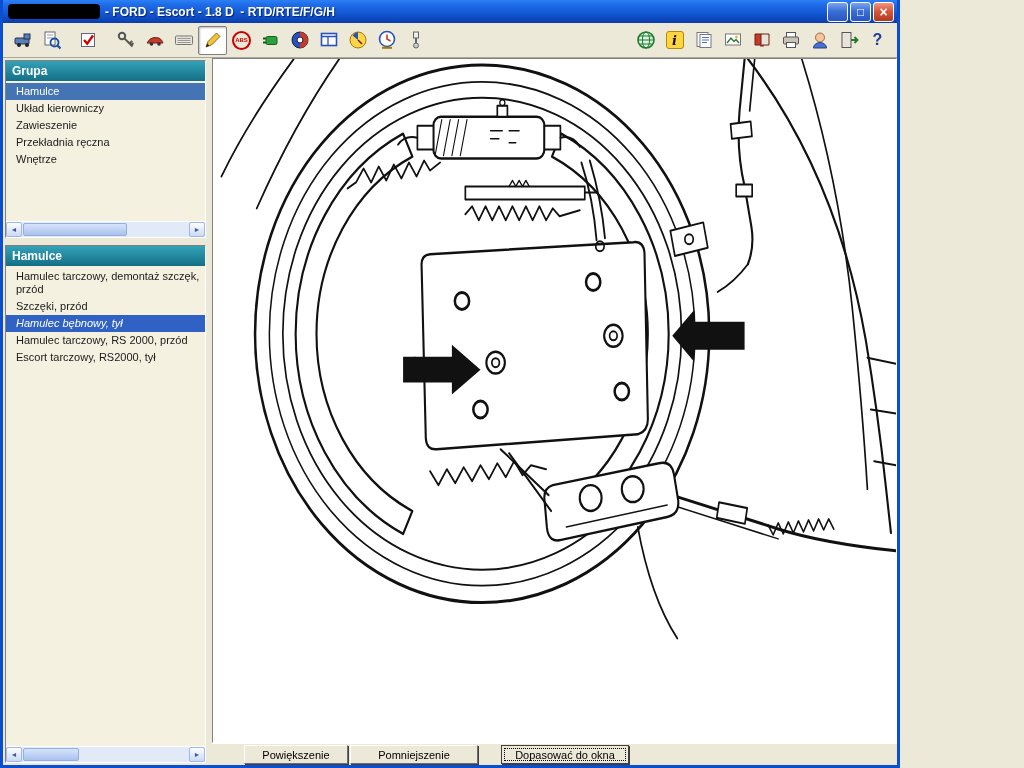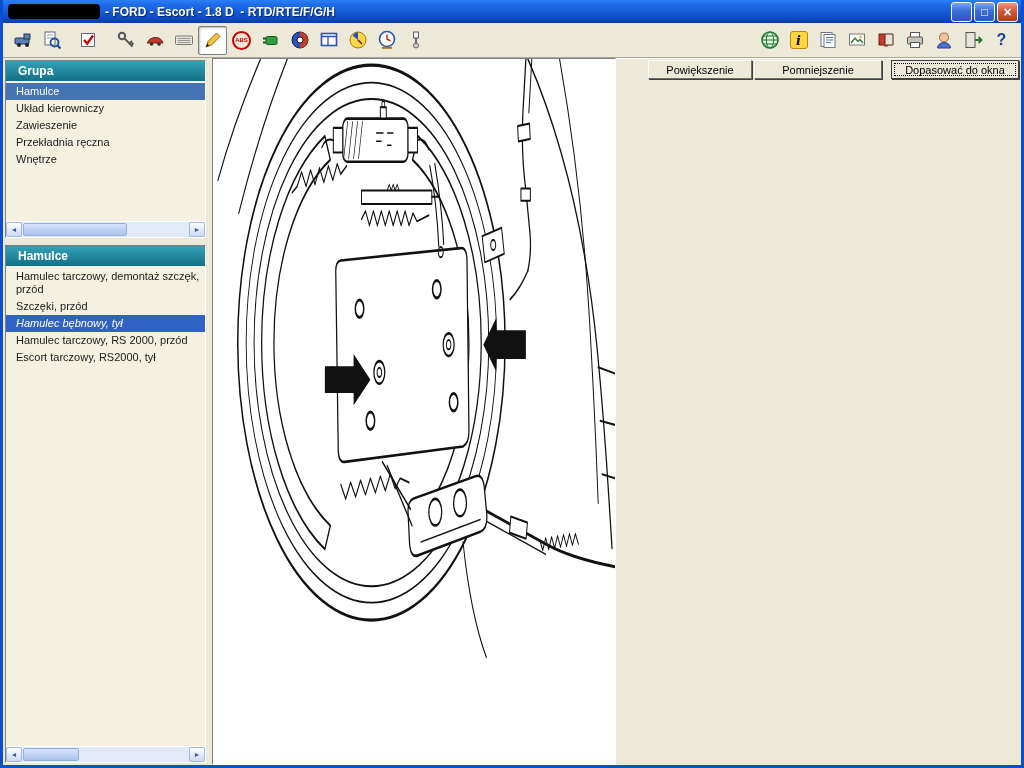--- a/index.html
+++ b/index.html
@@ -1,18 +1,18 @@
 <!DOCTYPE html>
 <html><head>
 <meta charset="utf-8">
 <style>
   * { box-sizing: border-box; }
   html,body { margin:0; padding:0; width:1024px; height:768px; overflow:hidden;
               font-family:"Liberation Sans", sans-serif; background:#ece9d8; }
-  .window { width:1024px; height:768px; display:flex; flex-direction:column;
+  .window { width:900px; height:768px; display:flex; flex-direction:column;
             border-left:3px solid #0a4fd0; border-right:3px solid #0a4fd0;
             border-bottom:3px solid #0a4fd0; }
 
   
   .titlebar { height:23px; flex:0 0 23px; display:flex; align-items:center; padding:0 3px;
     background:linear-gradient(180deg,#2a80f5 0%,#1f6ce8 20%,#1459d6 55%,#0d47bd 85%,#0a3da8 100%); }
   .redacted { width:92px; height:15px; background:#000; border-radius:4px; margin:0 5px 0 2px; }
   .title-text { color:#fff; font-weight:bold; font-size:12px; text-shadow:1px 1px 1px #03246e;
     white-space:pre; flex:1; overflow:hidden; }
   .winbtns { display:flex; gap:2px; }
@@ -42,49 +42,49 @@
   .appbody { flex:1; display:flex; min-height:0; }
 
   
   .sidebar { width:205px; flex:0 0 205px; background:#ece9d8; padding:2px; display:flex;
     flex-direction:column; min-height:0; }
   .panel { border:1px solid; border-color:#808080 #fff #fff #808080; background:#f4f1e1;
     display:flex; flex-direction:column; min-height:0; }
   .panel1 { height:178px; flex:0 0 178px; margin-bottom:7px; }
   .panel2 { flex:1; }
   .panel-header { height:20px; flex:0 0 20px; background:linear-gradient(180deg,#34a2b7,#136f86);
-    color:#fff; font-weight:bold; font-size:12px; display:flex; align-items:center; padding-left:12px; }
+    color:#fff; font-weight:bold; font-size:12px; display:flex; align-items:center; padding-left:6px; }
   .list { flex:1; overflow:hidden; padding-top:2px; }
   .li { font-size:11px; color:#1a1a1a; padding:2px 4px 2px 10px; line-height:13px; cursor:default; }
   .li.sel1 { background:#4474b4; color:#fff; }
   .li.sel2 { background:#2f62c4; color:#fff;font-style:italic; }
 
   
   .hscroll { height:16px; flex:0 0 16px; display:flex; background:#e3eaf7; border-top:1px solid #fff; }
   .sb-btn { width:16px; height:100%; background:linear-gradient(180deg,#fdfefe,#ccd9f2);
     border:1px solid #9db9eb; border-radius:2px; color:#3a5a9c; font-size:7px;
     display:flex; align-items:center; justify-content:center; }
   .sb-track { flex:1; position:relative; }
   .sb-thumb { position:absolute; left:1px; top:1px; height:13px; border-radius:2px;
     background:linear-gradient(180deg,#d7e3fb,#aac2ee); border:1px solid #93b0e0; display:block; }
 
   .splitter { width:4px; flex:0 0 4px; background:#ece9d8; }
 
   
-  .main { flex:1; display:flex; min-width:0; min-height:0;justify-content:space-between; }
+  .main { flex:1; display:flex; flex-direction:column; min-width:0; min-height:0;justify-content:space-between; }
   .canvas { flex:1; background:#fff; border:1px solid; border-color:#808080 #fff #fff #808080;
     position:relative; overflow:hidden; }
   .canvas svg { position:absolute; inset:0; width:100%; height:100%; }
   .bottombar { height:22px; flex:0 0 22px; background:#ece9d8; border-top:1px solid #fff;
     display:flex; align-items:center; padding-left:32px; }
   .zbtn { height:19px; min-width:128px; font-size:11px; font-family:"Liberation Sans",sans-serif;
     background:#ece9d8; color:#000; border:1px solid; border-color:#fff #6d6d6d #6d6d6d #fff;
     box-shadow:1px 1px 0 #404040; margin-right:2px; padding:0 8px; }
   .zbtn.first { min-width:104px; }
-  .zbtn.focused { outline:1px dotted #000; outline-offset:-4px; margin-left:7px;
+  .zbtn.focused { outline:1px dotted #000; outline-offset:-4px; margin-left:21px;
     border-color:#404040; box-shadow:inset 0 0 0 1px #ece9d8, 1px 1px 0 #404040; }
 </style>
 </head>
 <body>
 
 <div class="window">
 
   <div class="titlebar">
     <div class="redacted"></div>
     <span class="title-text">- FORD - Escort - 1.8 D  - RTD/RTE/F/G/H</span>

